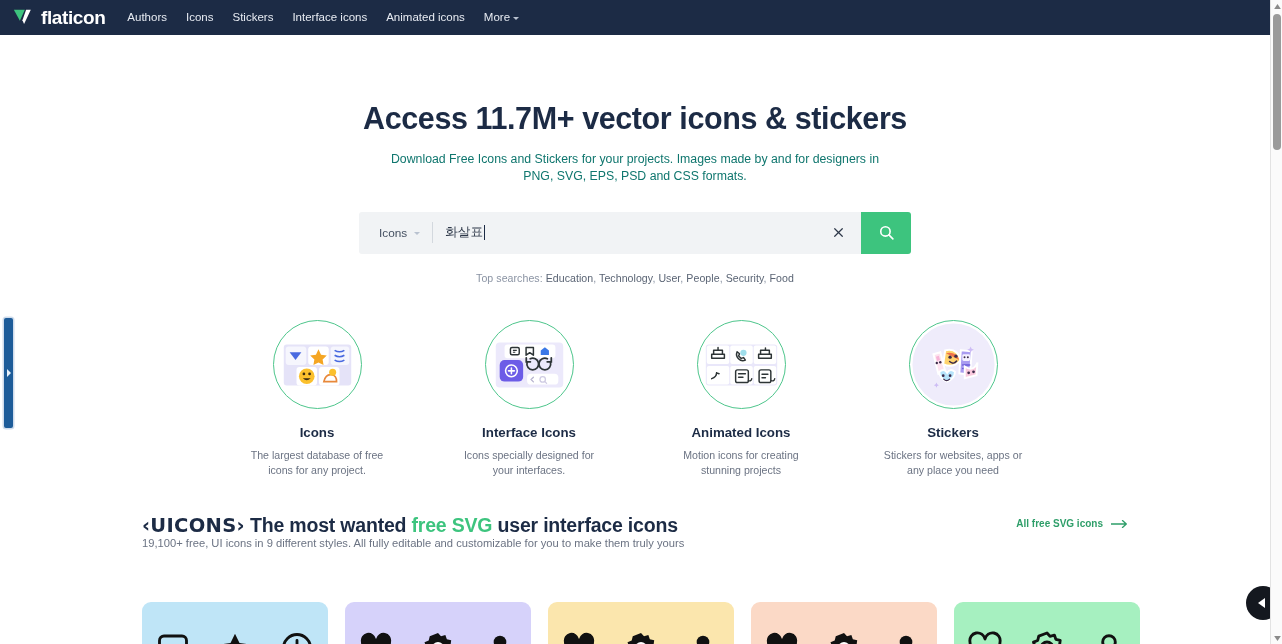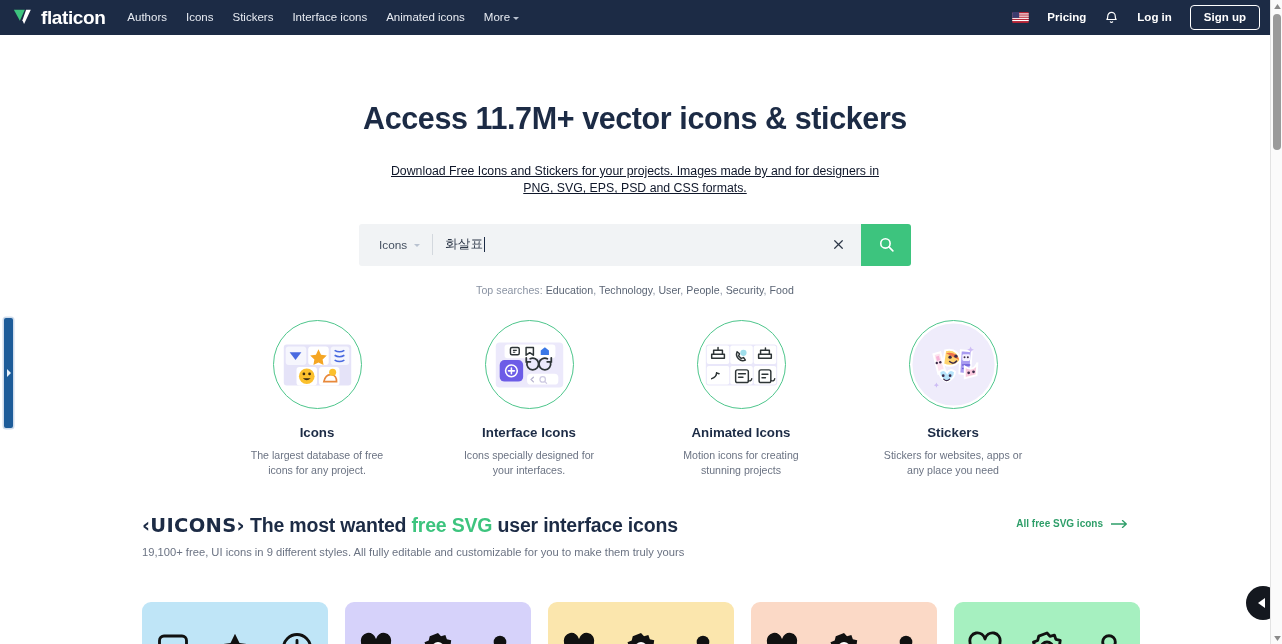--- a/index.html
+++ b/index.html
@@ -42,22 +42,22 @@
     padding: 6px 13px; cursor:pointer; white-space:nowrap; line-height:1;
   }
 
   
   .hero { position:absolute; top:35px; left:0; width:1270px; text-align:center; }
   .hero-title {
     margin-top: 66px;
     font-size: 30.5px; font-weight:700; color:#1c2b45; letter-spacing:-0.4px;
   }
   .hero-sub {
-    margin: 27px auto 0; width: 510px;
-    font-size: 12.3px; line-height:1.42; color:#0f172a; font-weight:400;text-decoration:underline;
+    margin: 15px auto 0; width: 510px;
+    font-size: 12.3px; line-height:1.42; color:#0f766e; font-weight:400;
   }
 
   
   .search-row {
     margin: 26px auto 0; width: 552px; height: 42px;
     display:flex; align-items:stretch;
     border-radius: 3px; overflow:hidden;
   }
   .search-field {
     flex:1; background:#f1f3f5;
@@ -105,21 +105,21 @@
   .cat-desc { margin-top: 8px; font-size: 10.6px; line-height:1.45; color:#6b7383; }
 
   
   .uicons {
     position:absolute; top:514px; left:0; width:1270px; padding: 0 142px 0 142px;
   }
   .uicons-head { display:flex; align-items:flex-start; }
   .uicons-title { font-size: 19.5px; font-weight:700; color:#1c2b45; letter-spacing:-0.2px; white-space:nowrap;}
   .uicons-brand { font-family:"DejaVu Sans", sans-serif; font-weight:700; letter-spacing:0.3px;}
   .green { color:#3dc47e; }
-  .uicons-sub { margin-top: 9px; font-size: 11.2px; color:#6b7383;text-align:center; }
+  .uicons-sub { font-size: 11.2px; color:#6b7383;text-align:center; }
   .all-free {
     margin-left:auto; color:#2e9e69; font-size: 10px; font-weight:700;
     display:flex; align-items:center; gap:8px; cursor:pointer; white-space:nowrap;
     padding-top:4px;
   }
 
   
   .strip {
     position:absolute; top:602px; left:142px; width: 1000px;
     display:flex; gap: 17px;
@@ -206,37 +206,20 @@
         </div>
       <div class="nav-item">
           <span>Animated icons</span>
         </div>
       <div class="nav-item">
         <span>More</span>
         <i class="caret-dn"></i>
       </div>
     </div>
 
-    <div class="header-right">
-      <svg class="flag" viewBox="0 0 24 16">
-        <rect width="24" height="16" fill="#b22234"></rect>
-        <rect y="2" width="24" height="1.6" fill="#fff"></rect>
-        <rect y="5.2" width="24" height="1.6" fill="#fff"></rect>
-        <rect y="8.4" width="24" height="1.6" fill="#fff"></rect>
-        <rect y="11.6" width="24" height="1.6" fill="#fff"></rect>
-        <rect width="10" height="8.6" fill="#3c3b6e"></rect>
-      </svg>
-      <span class="hdr-link">Pricing</span>
-      <svg class="bell" viewBox="0 0 24 24" fill="none" stroke="#ffffff" stroke-width="1.9">
-        <path d="M6 9a6 6 0 0 1 12 0c0 4 1.4 5.4 1.4 5.4H4.6S6 13 6 9Z" stroke-linejoin="round"></path>
-        <path d="M10.2 18a2 2 0 0 0 3.6 0" stroke-linecap="round"></path>
-      </svg>
-      <span class="hdr-link">Log in</span>
-      <div class="signup-btn">Sign up</div>
-    </div>
   </div>
 
   <div class="hero">
     <h1 class="hero-title">Access 11.7M+ vector icons &amp; stickers</h1>
     <p class="hero-sub">Download Free Icons and Stickers for your projects. Images made by and for designers in PNG, SVG, EPS, PSD and CSS formats.</p>
 
     <div class="search-row">
       <div class="search-field">
         <div class="sf-type">
           <span>Icons</span>

